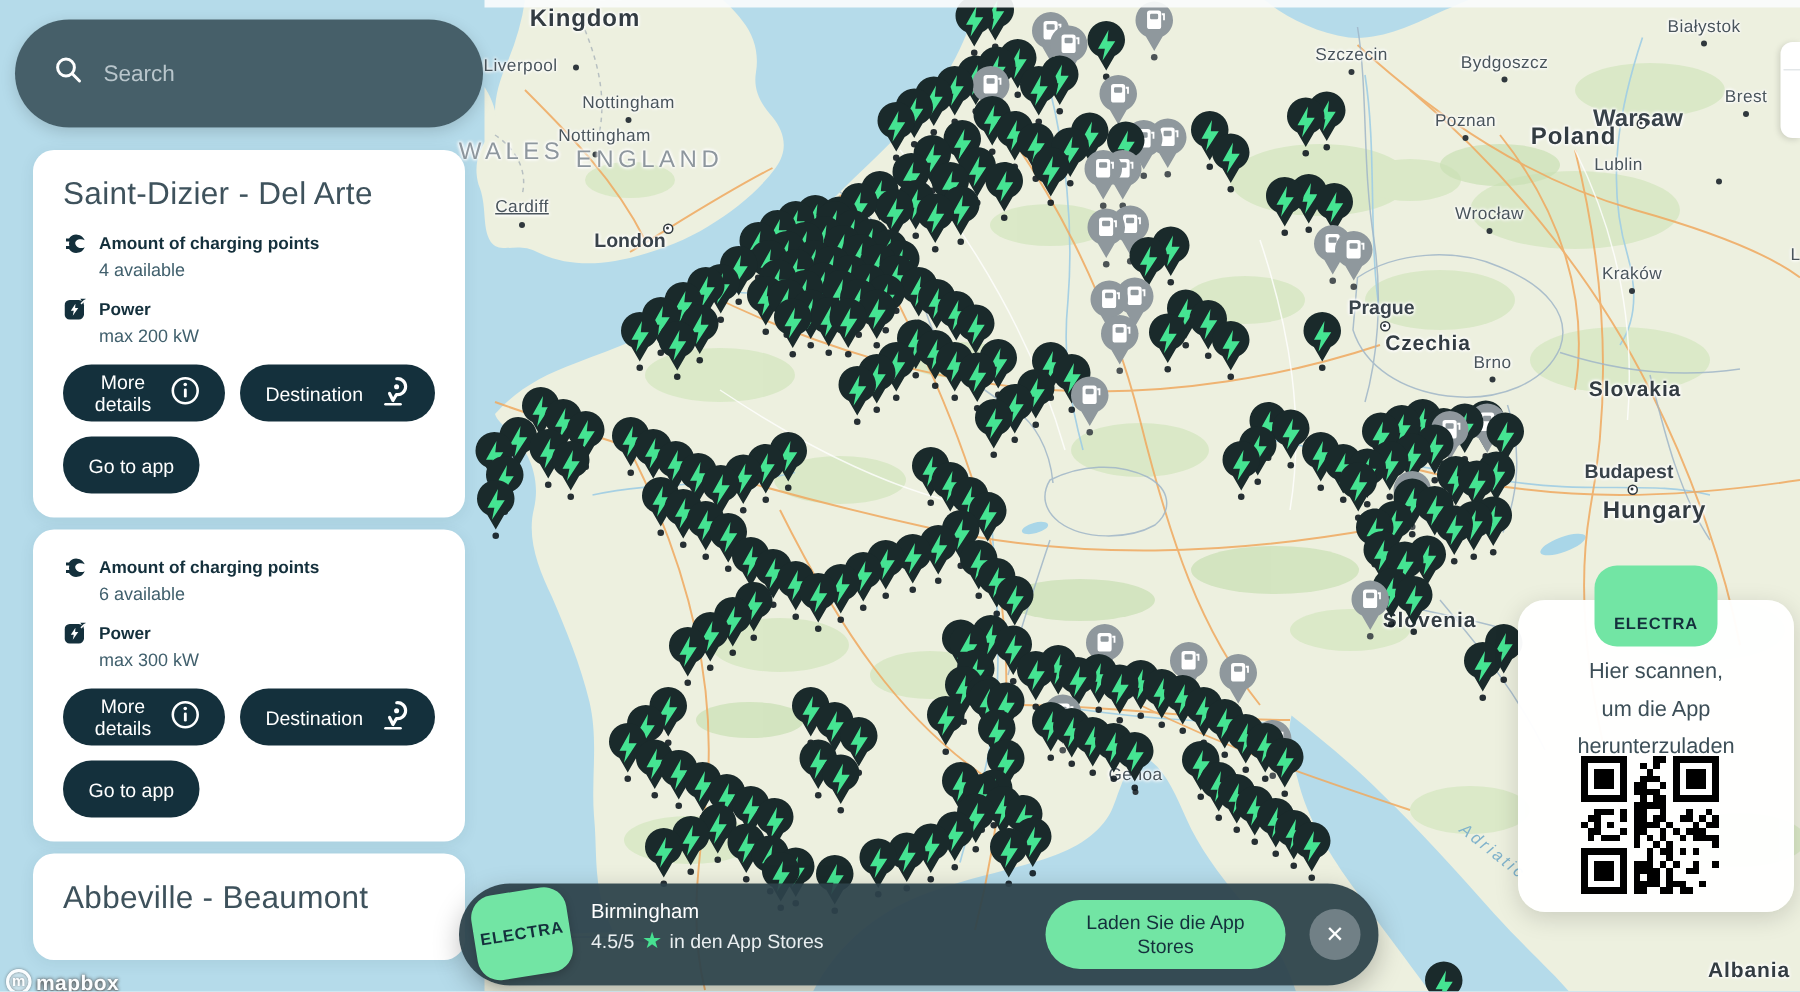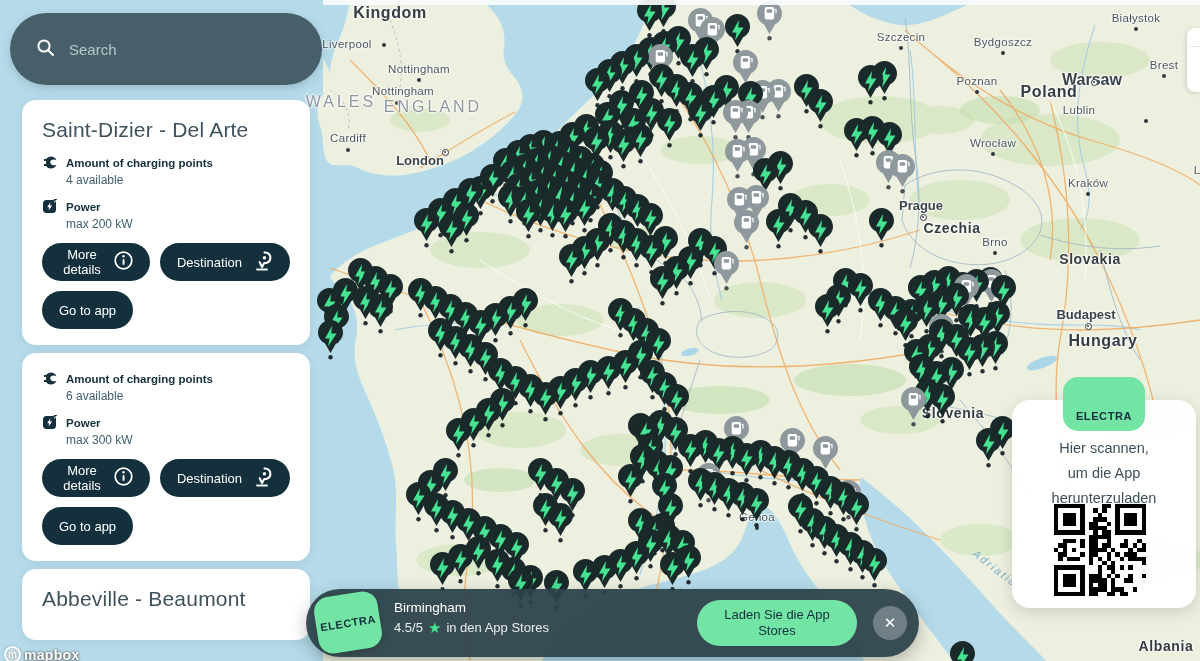--- a/index.html
+++ b/index.html
@@ -197,21 +197,21 @@
       <div class="lbl country big" style="left: 390px; top: 4px;">United
 Kingdom</div>
       <div class="lbl city" style="left: 347px; top: 44px;">Liverpool</div>
       <span class="dot" style="left: 382px; top: 43px;"></span>
       <div class="lbl city" style="left: 419px; top: 69px;">Nottingham</div>
       <span class="dot" style="left: 417px; top: 78px;"></span>
       <div class="lbl city" style="left: 403px; top: 91px;">Nottingham</div>
       <span class="dot" style="left: 395px; top: 101px;"></span>
       <div class="lbl region" style="left: 341px; top: 102px;">WALES</div>
       <div class="lbl region" style="left: 433px; top: 107px;">ENGLAND</div>
-      <div class="lbl city" style="left: 348px; top: 138px;">Cardiff</div>
+      <div class="lbl city" style="left: 348px; top: 138px; text-decoration: underline;">Cardiff</div>
       <span class="dot" style="left: 346px; top: 148px;"></span>
       <div class="lbl capital" style="left: 420px; top: 160px;">London</div>
       <span class="ring" style="left: 441.5px; top: 148.5px;"></span>
       <div class="lbl city" style="left: 901px; top: 37px;">Szczecin</div>
       <span class="dot" style="left: 899px; top: 46px;"></span>
       <div class="lbl city" style="left: 1136px; top: 18px;">Białystok</div>
       <span class="dot" style="left: 1134px; top: 27px;"></span>
       <div class="lbl city" style="left: 1003px; top: 42px;">Bydgoszcz</div>
       <span class="dot" style="left: 1001px; top: 51px;"></span>
       <div class="lbl capital big" style="left: 1092px; top: 80px;">Warsaw</div>

